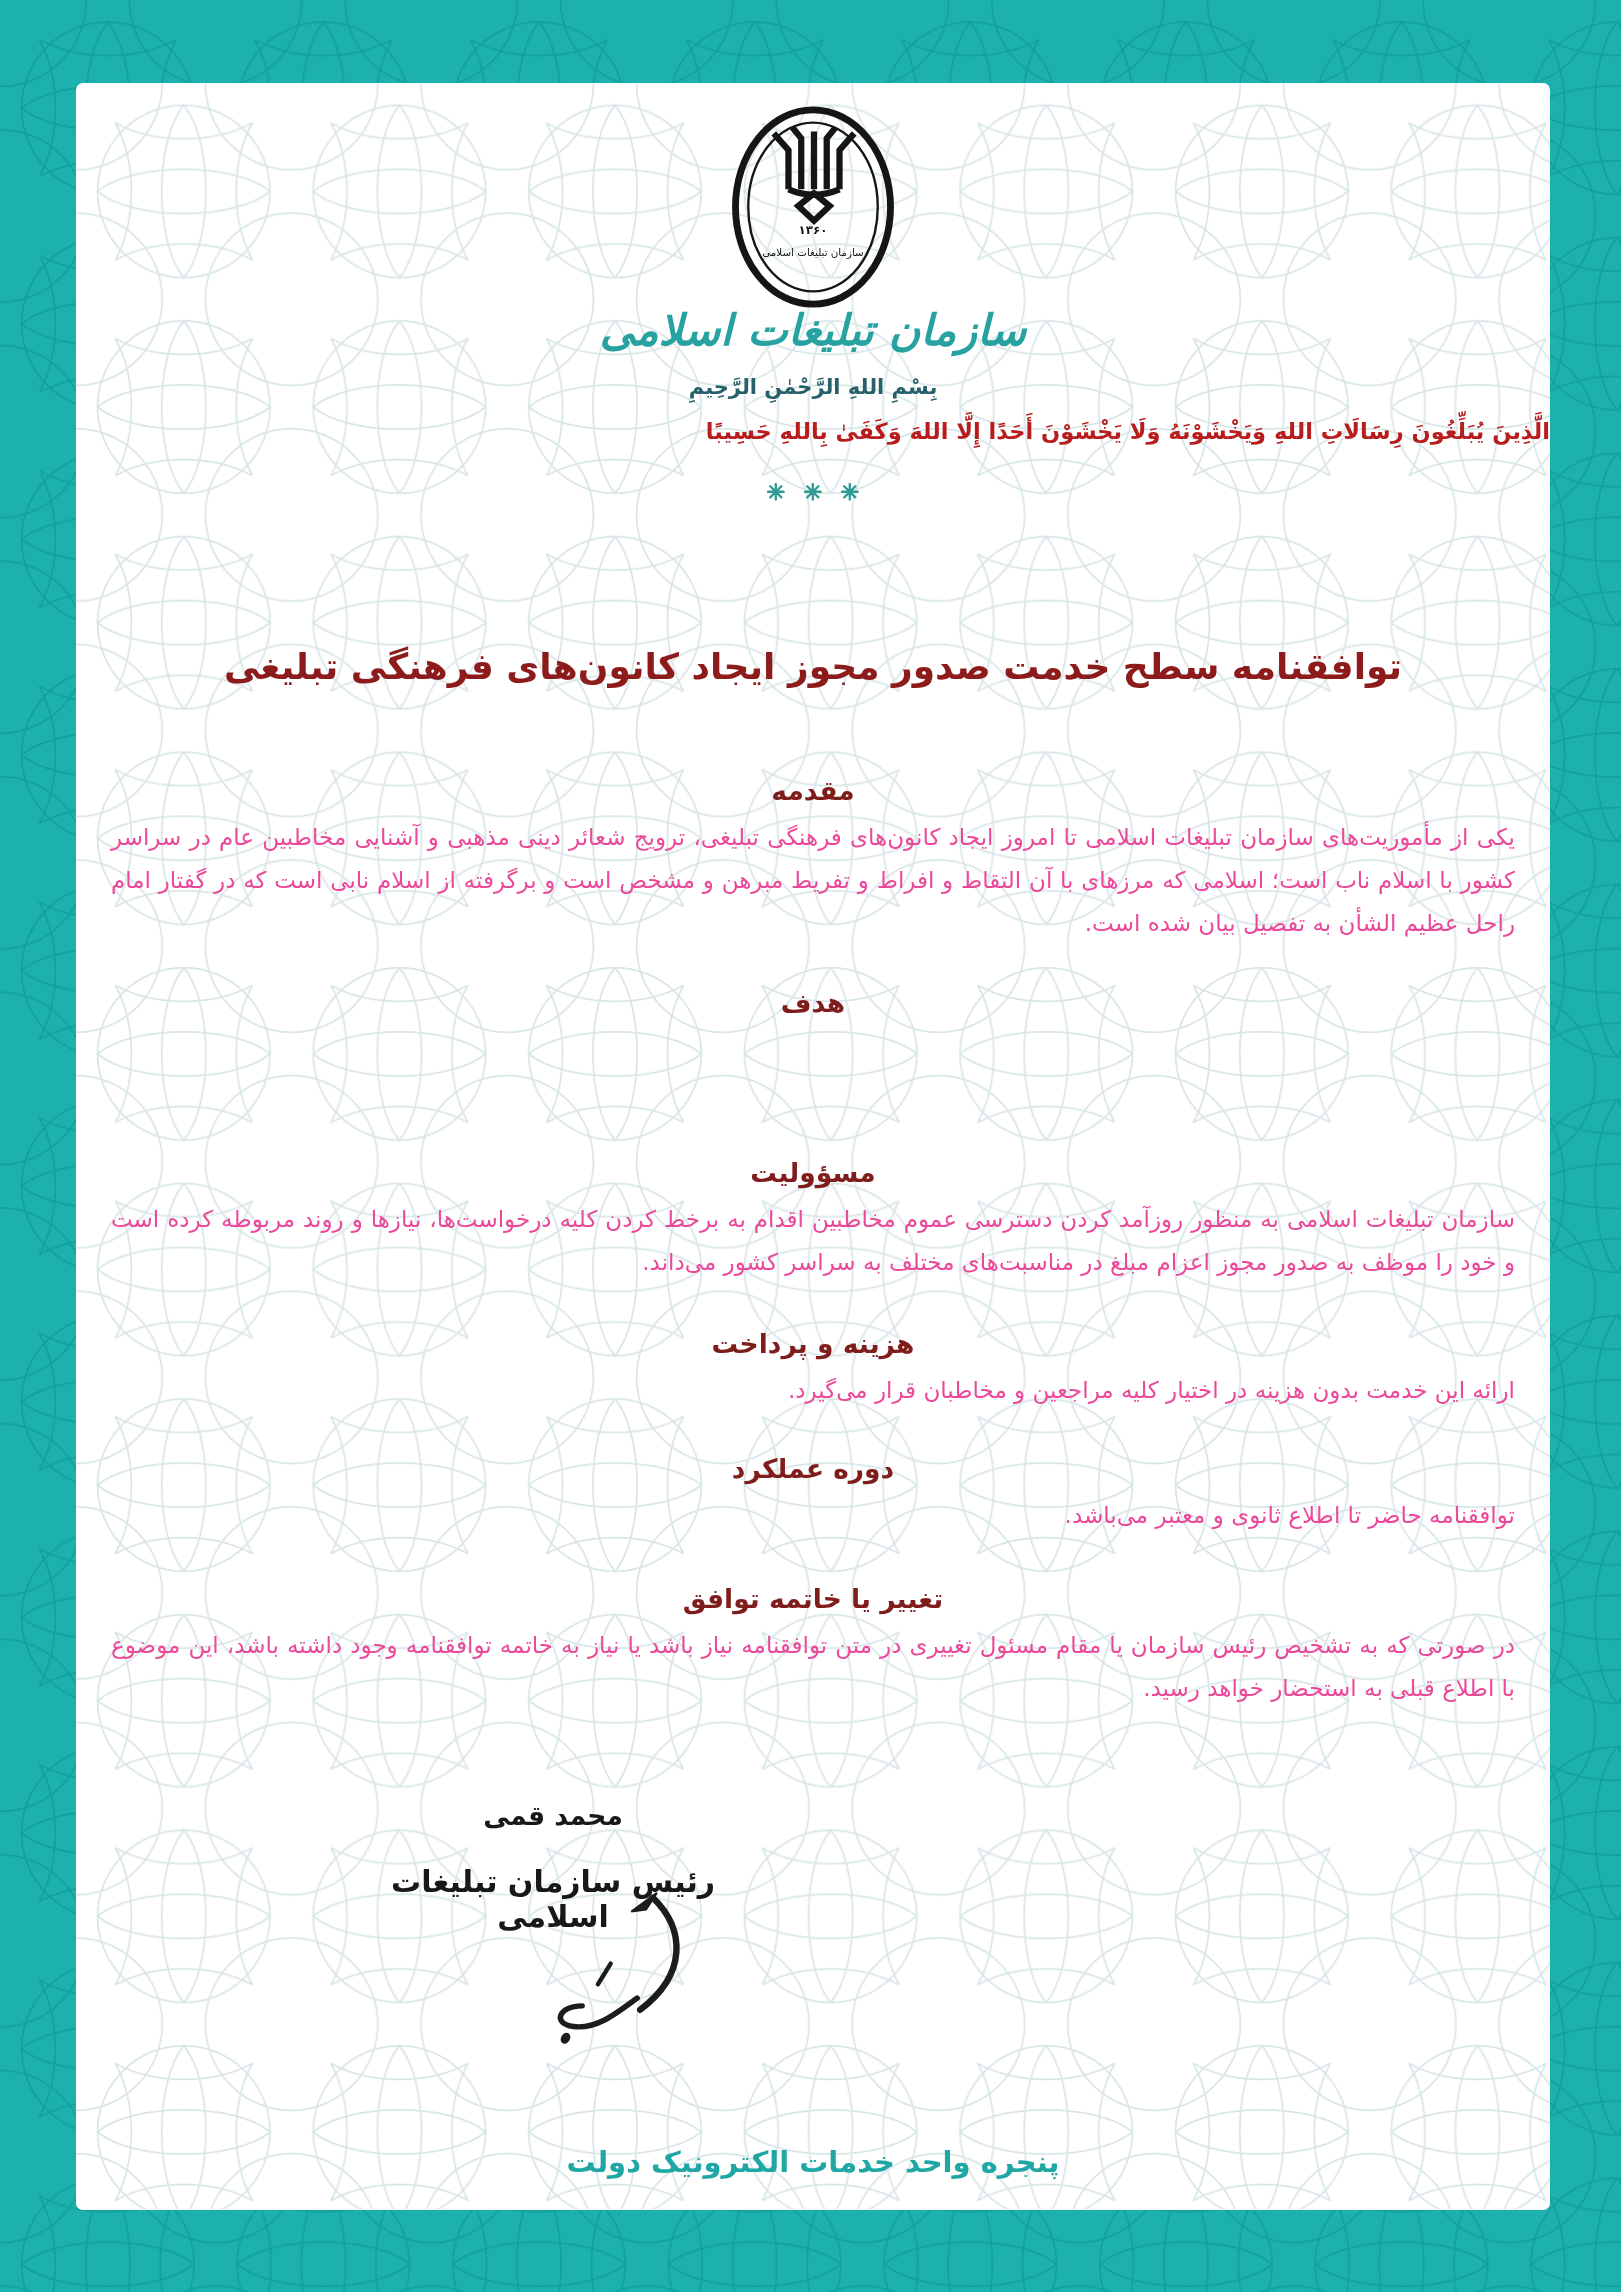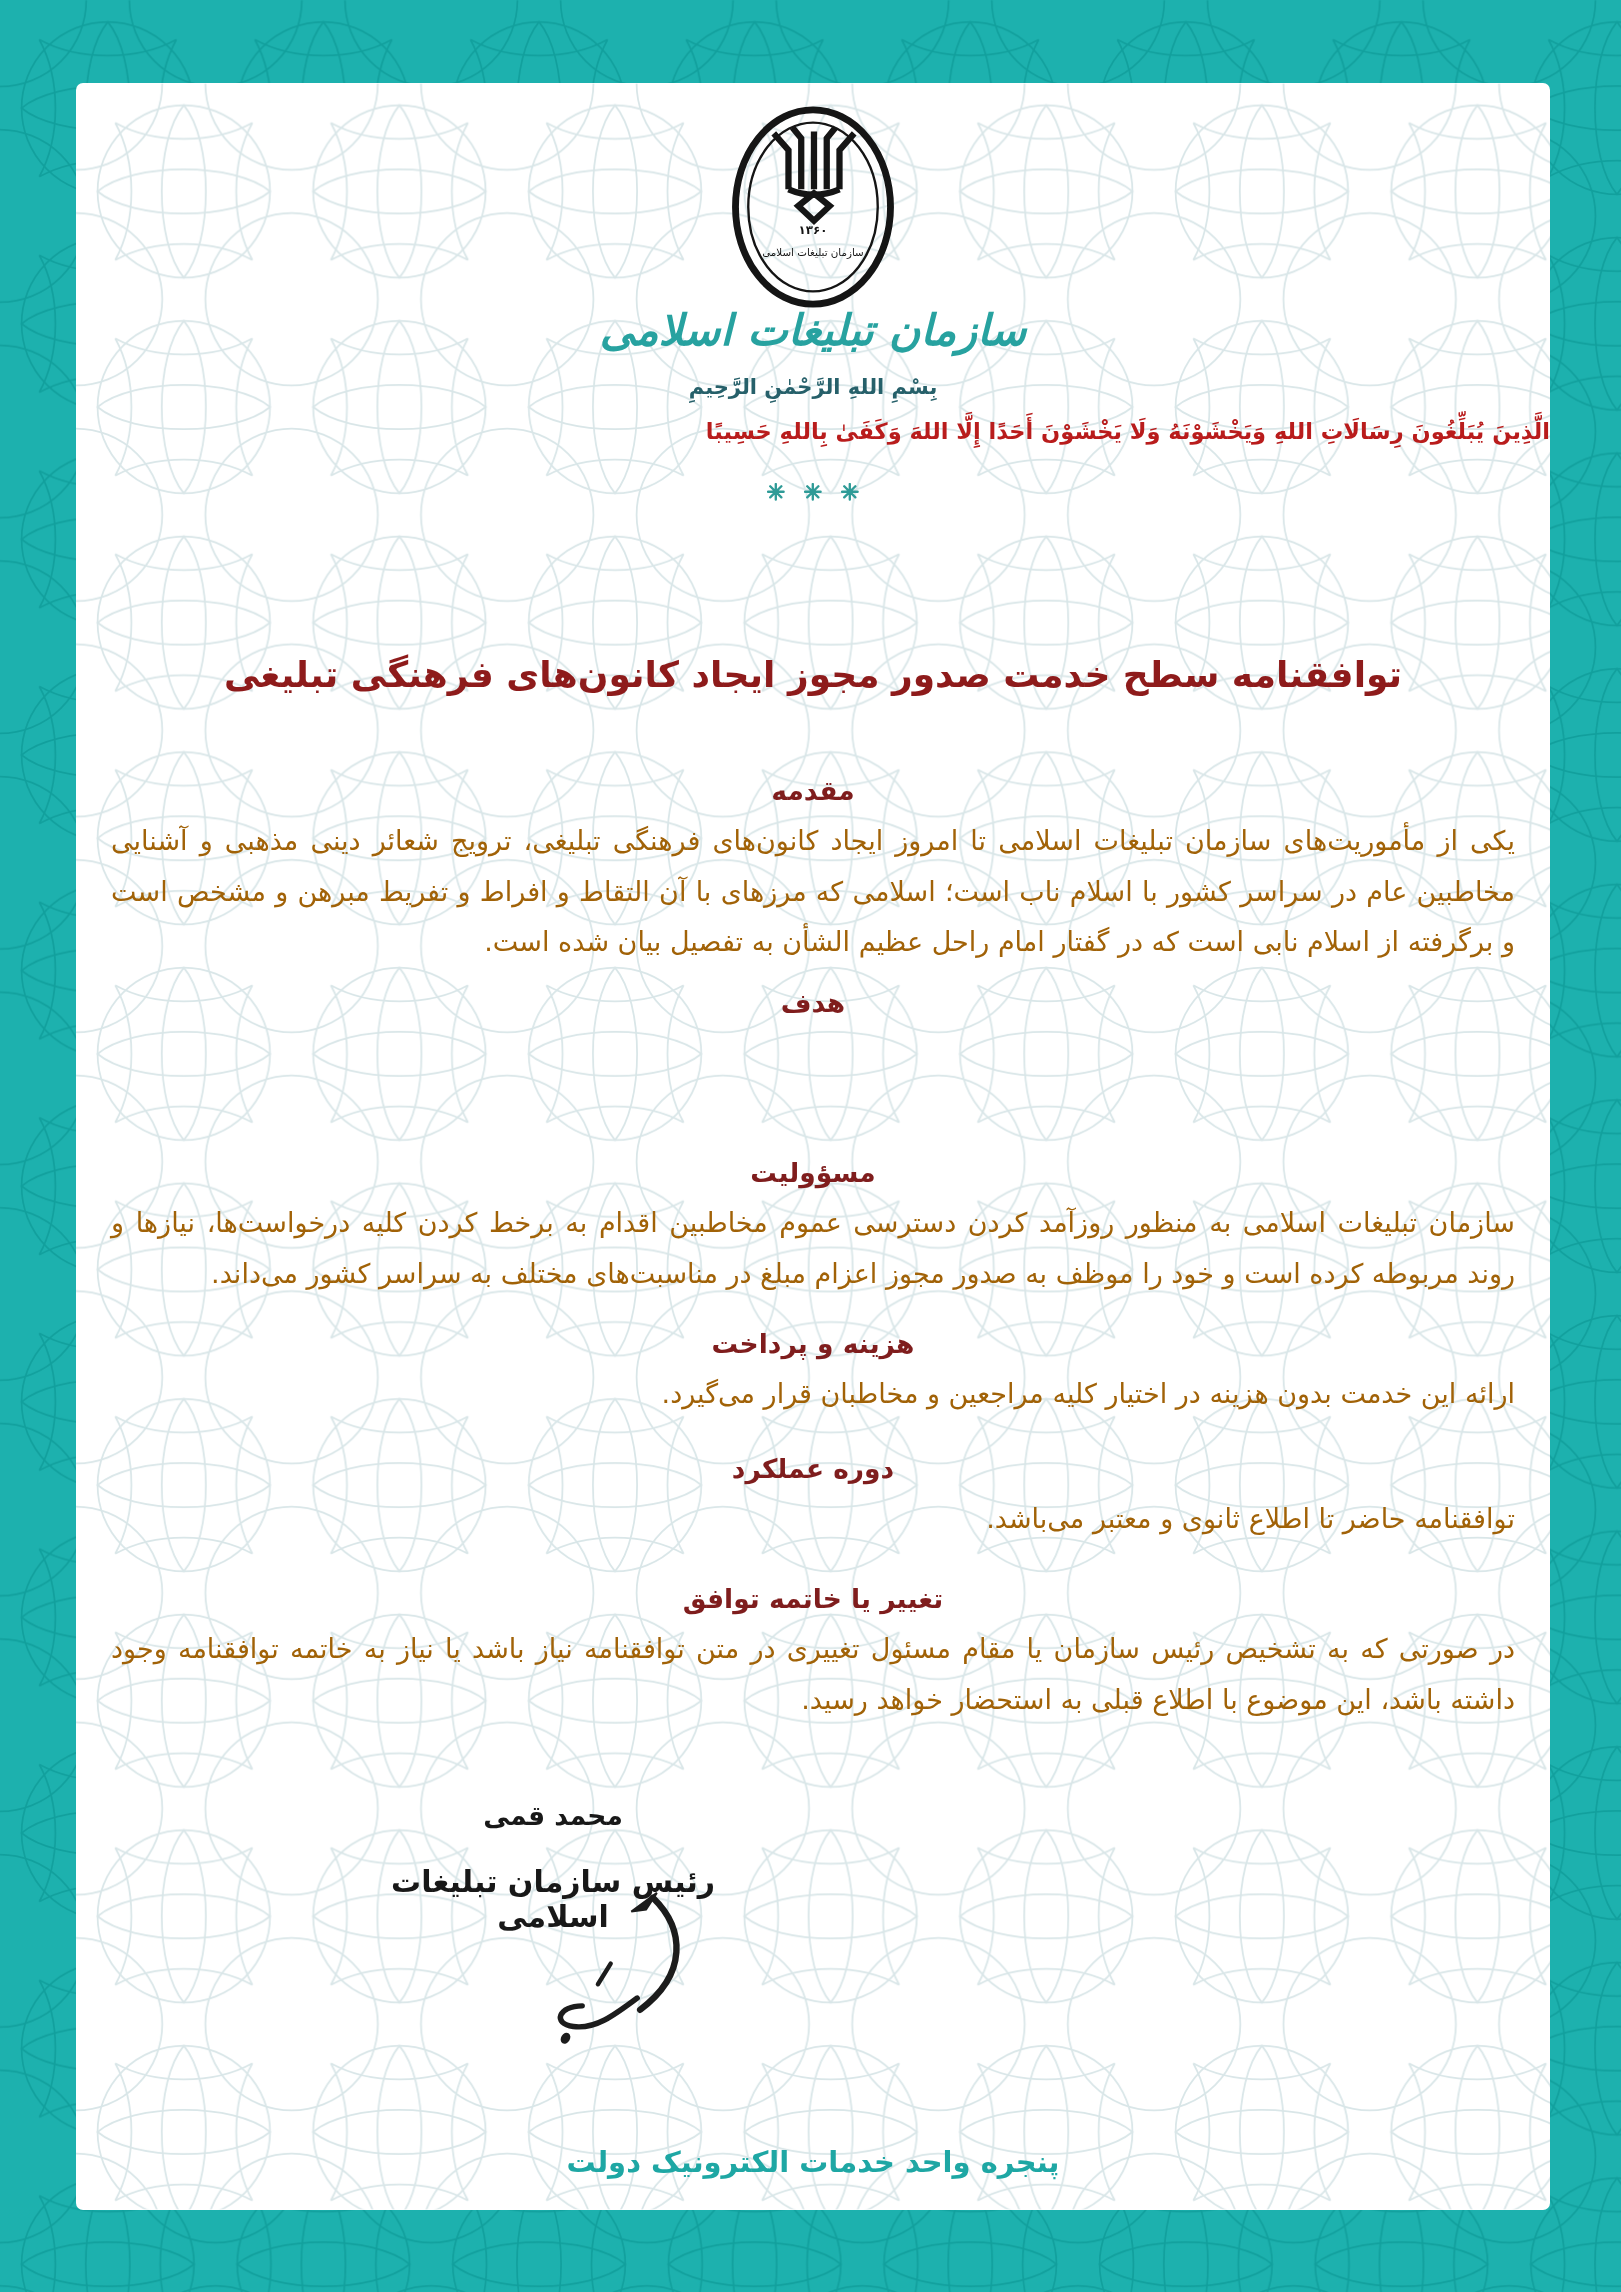--- a/index.html
+++ b/index.html
@@ -48,21 +48,21 @@
     font-size:36px;font-weight:bold;color:#8e1b1b;
   }
   .section{position:absolute;left:35px;right:35px;}
   .section h2{
     margin:0 0 9.8px 0;
     font-size:26.5px;font-weight:bold;color:#7f1d1d;
     text-align:center;
   }
   .section p{
     margin:0;
-    font-size:27px;font-weight:500;color:#a16207;
+    font-size:23px;font-weight:500;color:#ec4899;
     line-height:1.88;
     text-align:justify;text-align-last:right;
   }
   .s1{top:692px;}
   .s2{top:904px;}
   .s3{top:1074px;}
   .s4{top:1245px;}
   .s5{top:1370px;}
   .s6{top:1500px;}
 
@@ -154,21 +154,21 @@
               <path d="M9 1 V17 M1 9 H17 M3.3 3.3 L14.7 14.7 M14.7 3.3 L3.3 14.7"></path>
             </g>
           </svg>
         <svg width="17.6" height="17.6" viewBox="0 0 18 18">
             <g stroke="#2f9b97" stroke-width="2.4" stroke-linecap="round">
               <path d="M9 1 V17 M1 9 H17 M3.3 3.3 L14.7 14.7 M14.7 3.3 L3.3 14.7"></path>
             </g>
           </svg>
       </div>
 
-      <h1 class="doc-title" style="margin:16px;">توافقنامه سطح خدمت صدور مجوز ایجاد کانون‌های فرهنگی تبلیغی</h1>
+      <h1 class="doc-title" style="margin:8px;">توافقنامه سطح خدمت صدور مجوز ایجاد کانون‌های فرهنگی تبلیغی</h1>
 
       <div class="section s1">
         <h2>مقدمه</h2>
         <p>یکی از مأموریت‌های سازمان تبلیغات اسلامی تا امروز ایجاد کانون‌های فرهنگی تبلیغی، ترویج شعائر دینی مذهبی و آشنایی مخاطبین عام در سراسر کشور با اسلام ناب است؛ اسلامی که مرزهای با آن التقاط و افراط و تفریط مبرهن و مشخص است و برگرفته از اسلام نابی است که در گفتار امام راحل عظیم الشأن به تفصیل بیان شده است.</p>
       </div>
 
       <div class="section s2">
         <h2>هدف</h2>
       </div>
 

